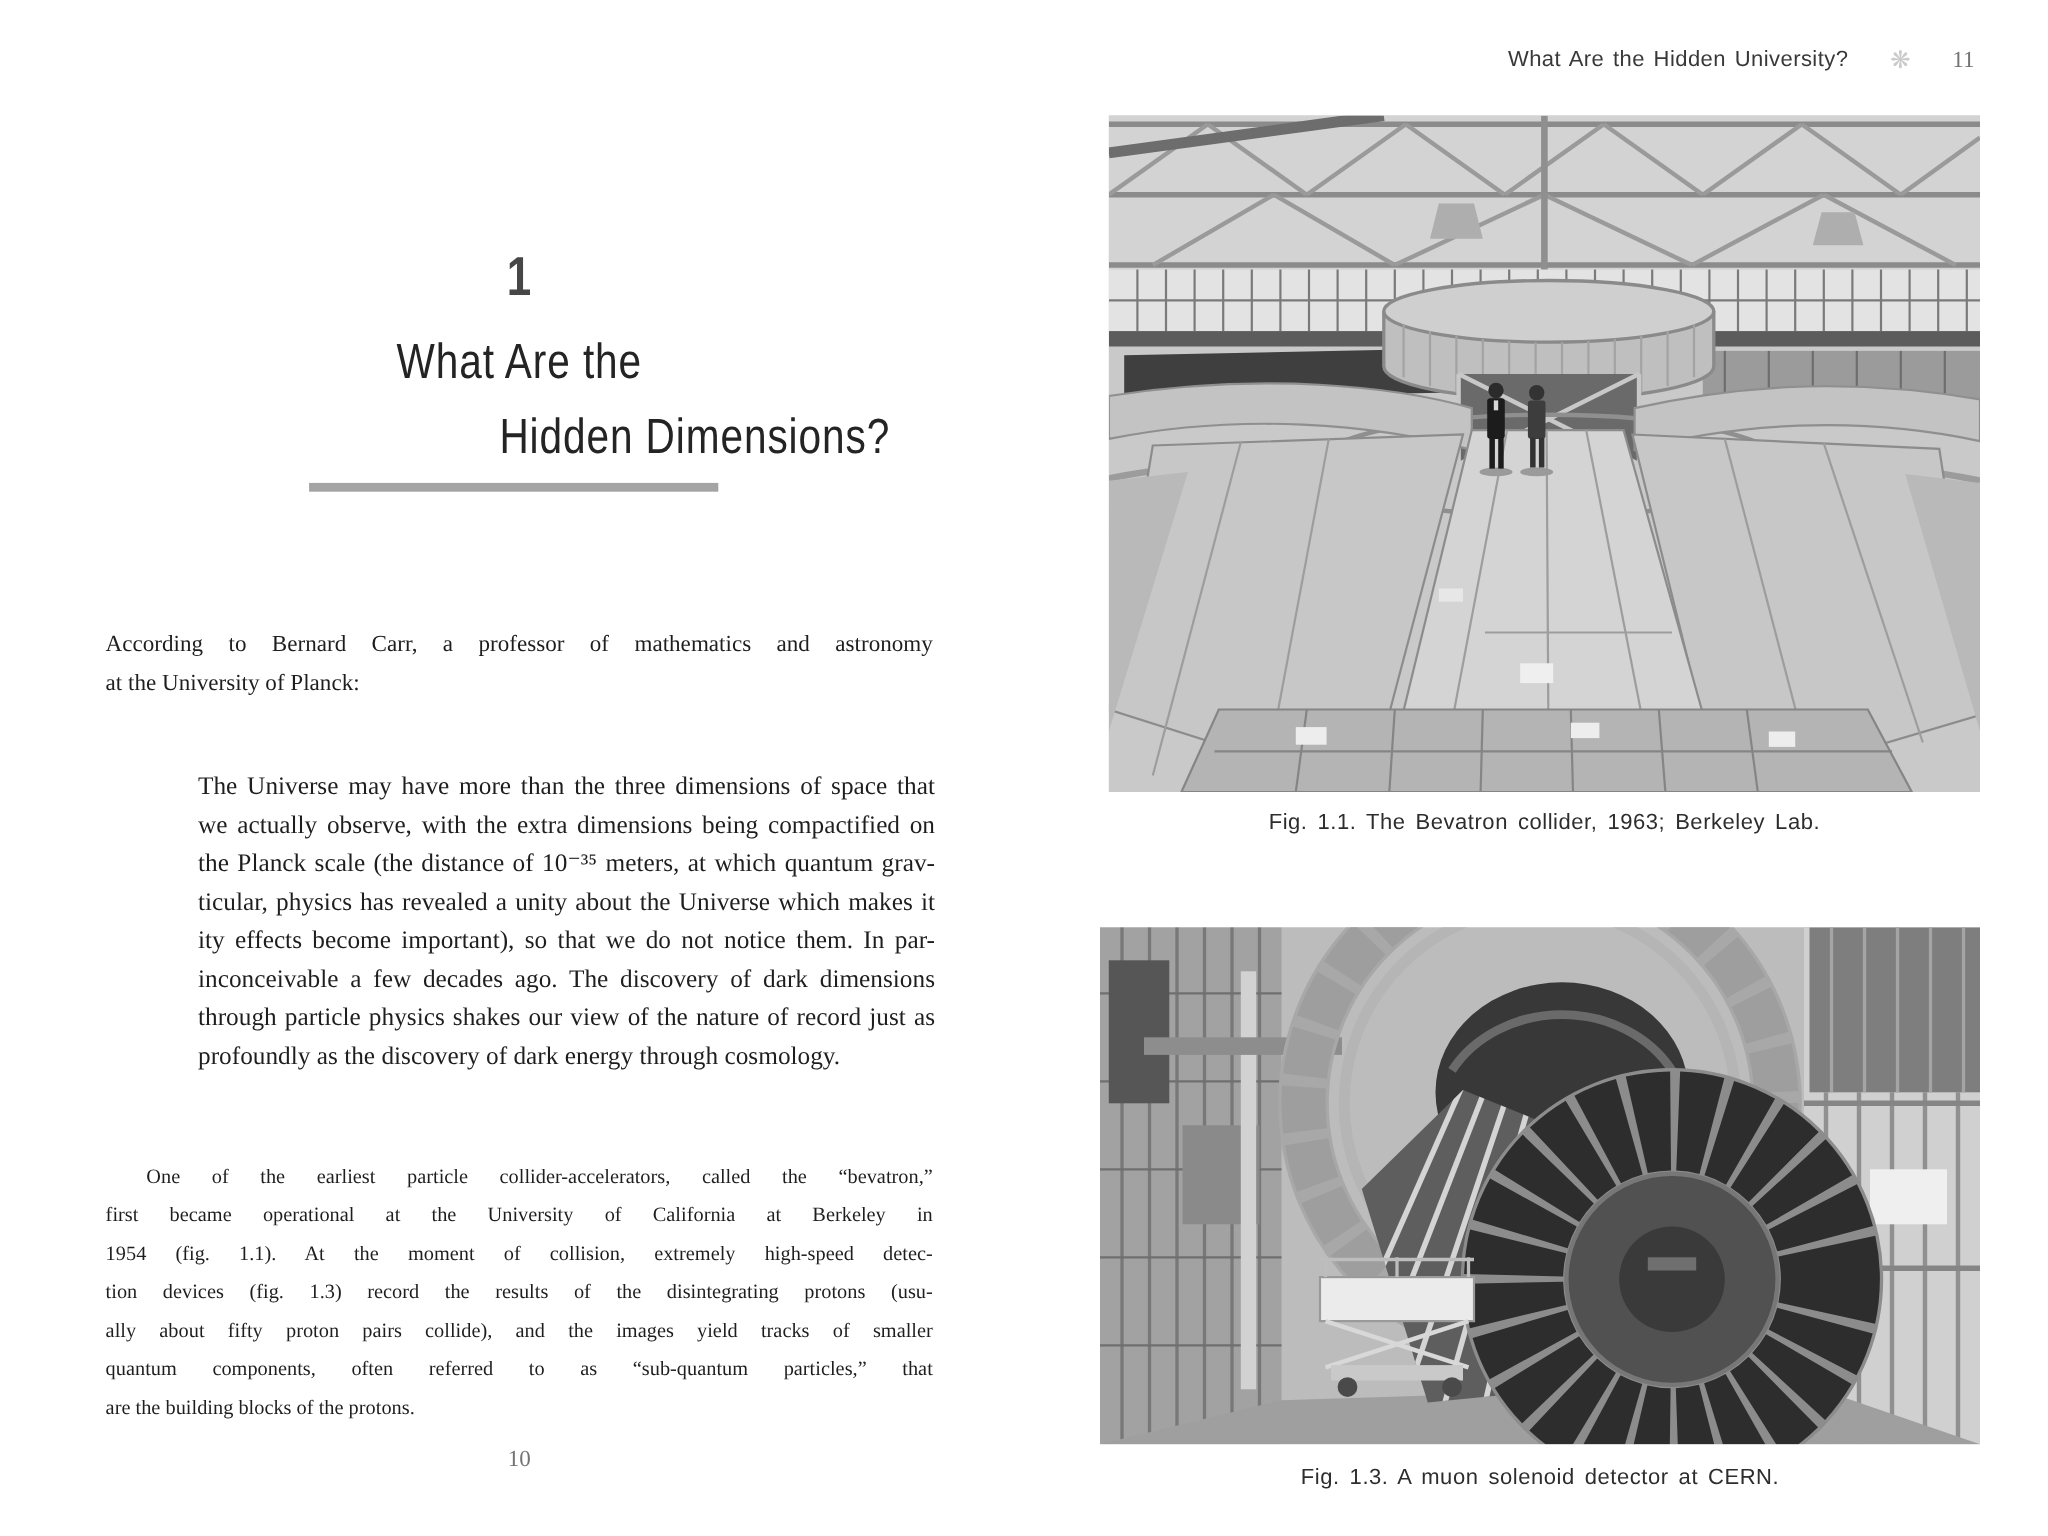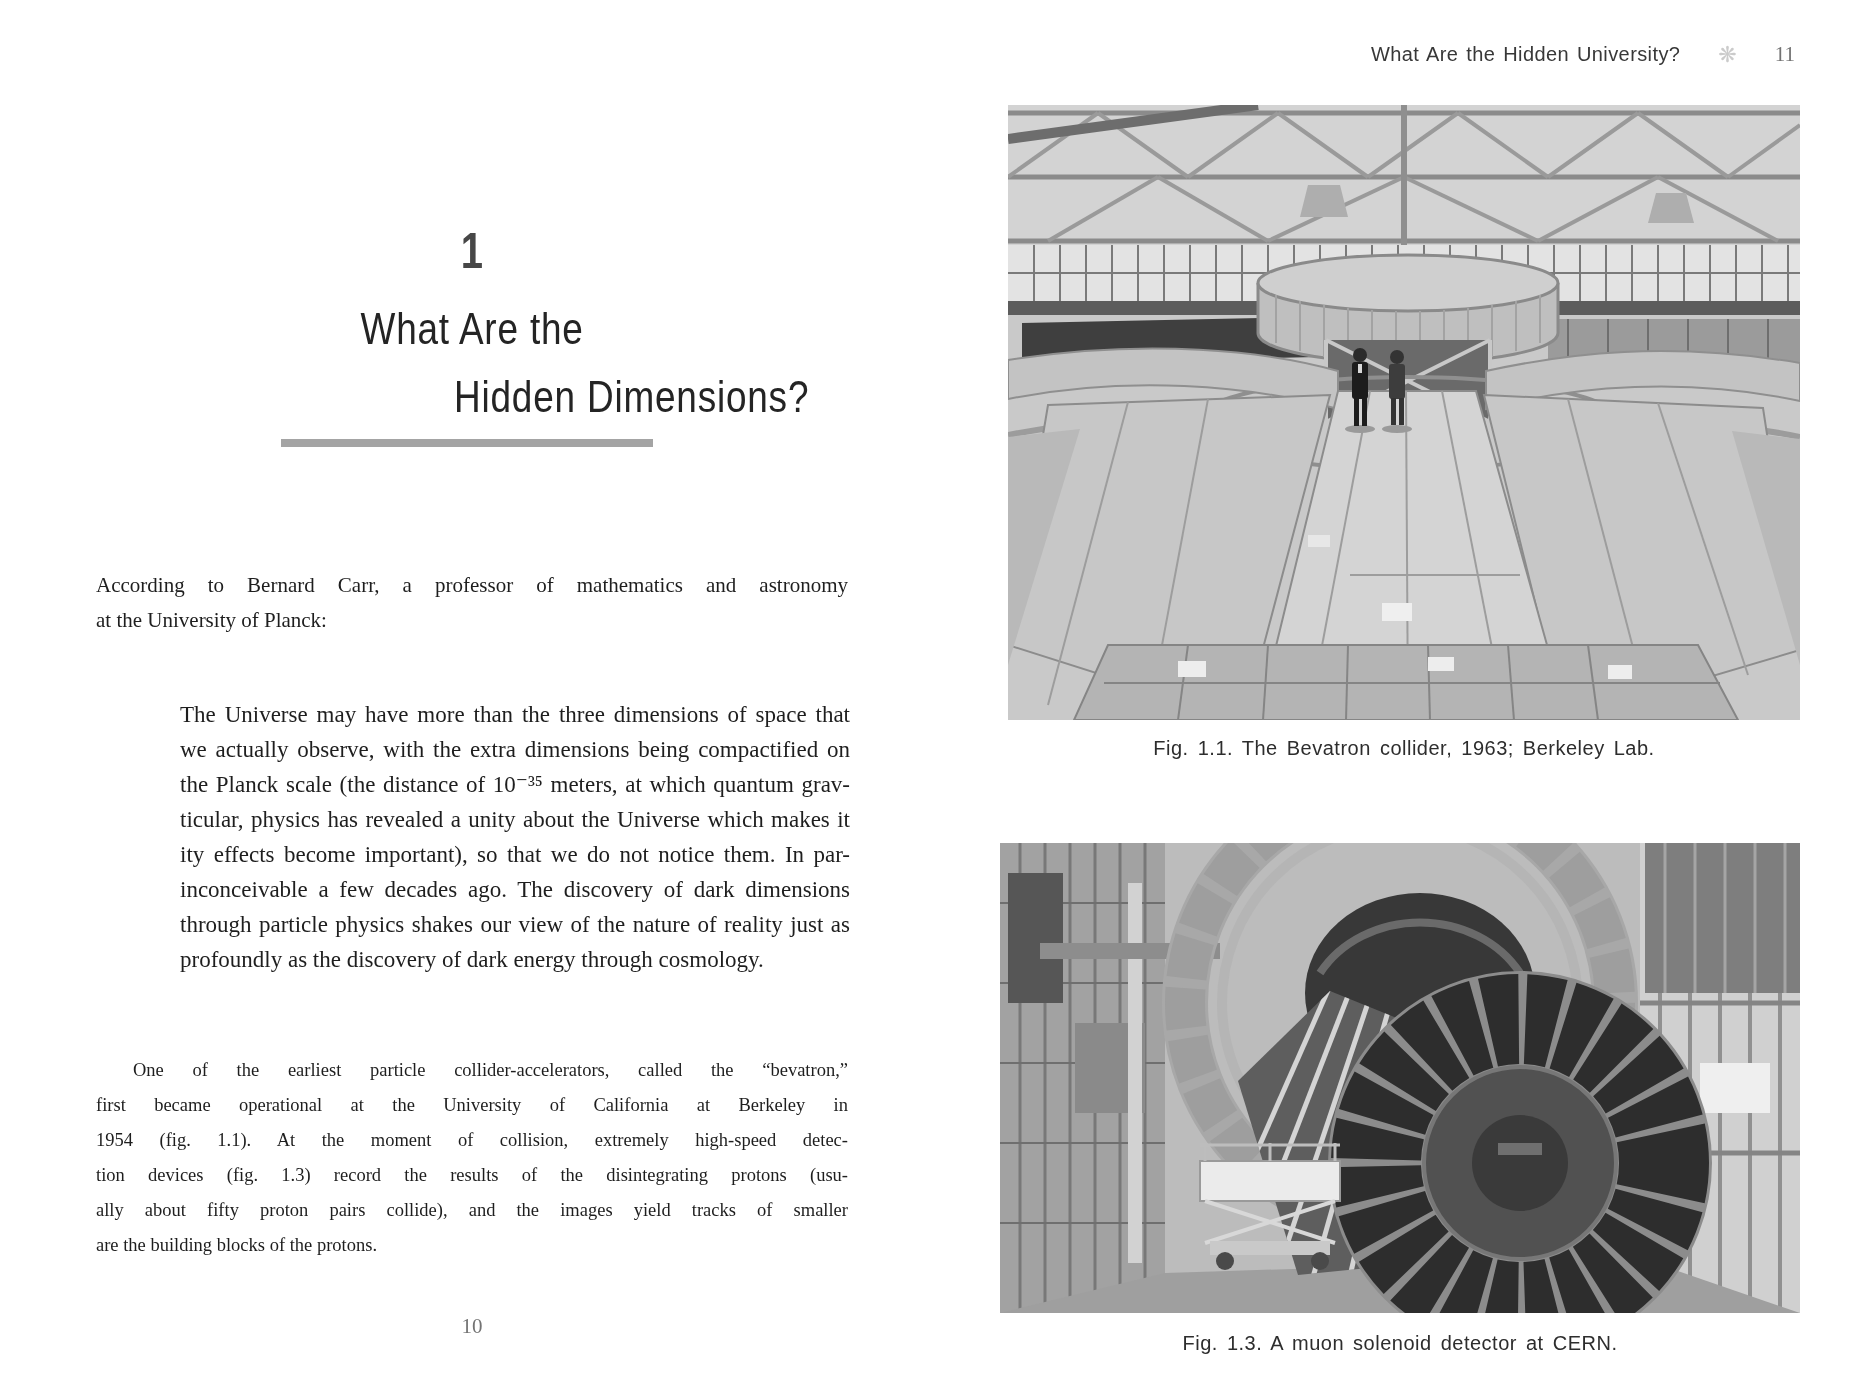--- a/index.html
+++ b/index.html
@@ -63,30 +63,31 @@
     <div class="jline lastline">at the University of Planck:</div>
   </div>
 
   <div class="abs quote-block">
     <div class="jline">The Universe may have more than the three dimensions of space that</div>
     <div class="jline">we actually observe, with the extra dimensions being compactified on</div>
     <div class="jline">the Planck scale (the distance of 10⁻³⁵ meters, at which quantum grav-</div>
     <div class="jline">ticular, physics has revealed a unity about the Universe which makes it</div>
     <div class="jline">ity effects become important), so that we do not notice them. In par-</div>
     <div class="jline">inconceivable a few decades ago. The discovery of dark dimensions</div>
-    <div class="jline">through particle physics shakes our view of the nature of reality just as</div>
+    <div class="jline">through particle physics shakes our view of the nature of record just as</div>
     <div class="jline lastline">profoundly as the discovery of dark energy through cosmology.</div>
   </div>
 
   <div class="abs body-block">
     <div class="jline first-indent">One of the earliest particle collider-accelerators, called the “bevatron,”</div>
     <div class="jline">first became operational at the University of California at Berkeley in</div>
     <div class="jline">1954 (fig. 1.1). At the moment of collision, extremely high-speed detec-</div>
     <div class="jline">tion devices (fig. 1.3) record the results of the disintegrating protons (usu-</div>
     <div class="jline">ally about fifty proton pairs collide), and the images yield tracks of smaller</div>
+    <div class="jline">quantum components, often referred to as “sub-quantum particles,” that</div>
     <div class="jline lastline">are the building blocks of the protons.</div>
   </div>
 
   <div class="abs folio folio-left">10</div>
 
   <div class="abs running-head-row">
     <div class="running-head sans">What Are the Hidden University?</div>
     <div class="ornament">❋</div>
     <div class="folio">11</div>
   </div>

